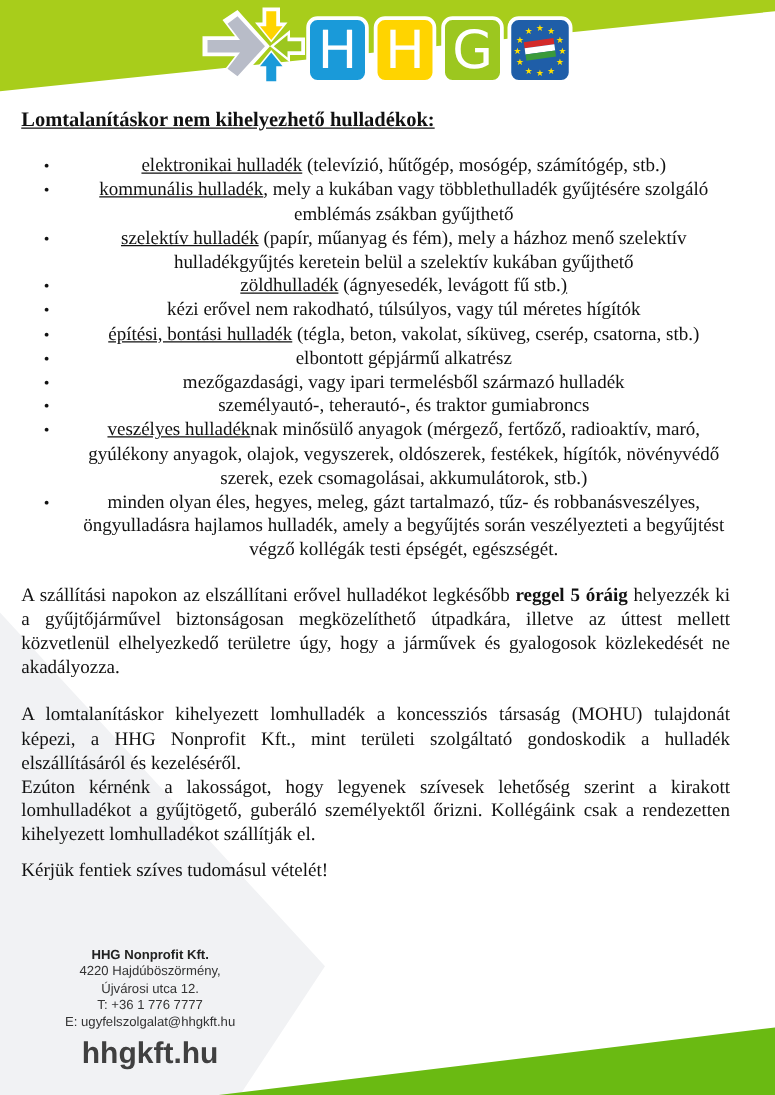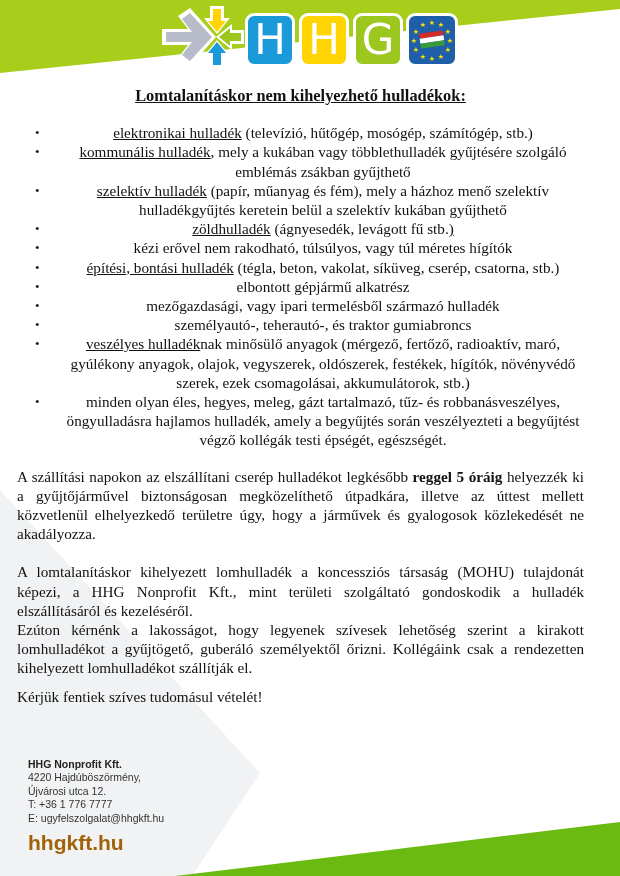--- a/index.html
+++ b/index.html
@@ -17,37 +17,37 @@
     font-family: "DejaVu Sans", sans-serif; font-size: 42px; color: #fff; font-weight: normal;
     line-height: 1;
   }
   .logo .box.h1 { left: 85px; background: #1a9ad9; }
   .logo .box.h2 { left: 139px; background: #ffd400; }
   .logo .box.g  { left: 193px; background: #9cc71f; }
   .logo .box.eu { left: 246px; width: 52px; background: #1f5ea8; padding: 0; }
   .logo .box.eu svg { width: 44px; height: 46px; }
 
   .content { position: absolute; left: 17px; top: 86px; width: 567px; z-index: 3; font-size: 15.2px; line-height: 19.2px; }
-  .title { font-weight: bold; text-decoration: underline; font-size: 16.4px; margin-bottom: 18px; text-align: center; }
+  .title { font-weight: bold; text-decoration: underline; font-size: 16.4px; margin-bottom: 18px; }
   ul.items { list-style: none; margin-left: 0; }
   ul.items li { position: relative; padding-left: 45px; text-align: center; }
   ul.items li::before {
     content: "•"; position: absolute; left: 18px; top: 0; font-size: 13px;
   }
   .u { text-decoration: underline; }
 
   .para { text-align: justify; }
   .p1 { margin-top: 17px; }
   .p2 { margin-top: 19px; }
   .p4 { margin-top: 9px; }
   b.strong { font-weight: bold; }
 
-  .footer { position: absolute; left: 28px; top: 758px; z-index: 3; font-family: "Liberation Sans", sans-serif; font-size: 10.5px; line-height: 13.4px; color: #333; }
+  .footer { position: absolute; left: 52px; top: 758px; z-index: 3; font-family: "Liberation Sans", sans-serif; font-size: 10.5px; line-height: 13.4px; color: #333; text-align: center; }
   .footer .company { font-weight: bold; color: #222; }
-  .footer .site { font-size: 21px; font-weight: bold; color: #a16207; margin-top: 6px; line-height: 24px; }
+  .footer .site { font-size: 24px; font-weight: bold; color: #404040; margin-top: 6px; line-height: 24px; }
 </style>
 </head>
 <body>
 
 <svg class="bg-shapes" viewBox="0 0 620 876" xmlns="http://www.w3.org/2000/svg">
   <polygon points="0,0 620,0 620,9 0,73" fill="#a8cd1b"></polygon>
   <polygon points="0,490 260,773 192,876 0,876" fill="#f1f2f4"></polygon>
   <polygon points="175,876 620,822 620,876" fill="#6aba12"></polygon>
 </svg>
 
@@ -105,21 +105,21 @@
     <li><span class="u">zöldhulladék</span><span> (ágnyesedék, levágott fű stb.</span><span class="u">)</span></li>
     <li><span>kézi erővel nem rakodható, túlsúlyos, vagy túl méretes hígítók</span></li>
     <li><span class="u">építési, bontási hulladék</span><span> (tégla, beton, vakolat, síküveg, cserép, csatorna, stb.)</span></li>
     <li><span>elbontott gépjármű alkatrész</span></li>
     <li><span>mezőgazdasági, vagy ipari termelésből származó hulladék</span></li>
     <li><span>személyautó-, teherautó-, és traktor gumiabroncs</span></li>
     <li><span class="u">veszélyes hulladék</span><span>nak minősülő anyagok (mérgező, fertőző, radioaktív, maró, gyúlékony anyagok, olajok, vegyszerek, oldószerek, festékek, hígítók, növényvédő szerek, ezek csomagolásai, akkumulátorok, stb.)</span></li>
     <li><span>minden olyan éles, hegyes, meleg, gázt tartalmazó, tűz- és robbanásveszélyes, öngyulladásra hajlamos hulladék, amely a begyűjtés során veszélyezteti a begyűjtést végző kollégák testi épségét, egészségét.</span></li>
   </ul>
 
-  <p class="para p1"><span>A szállítási napokon az elszállítani cserép hulladékot legkésőbb </span><b class="strong">reggel 5 óráig</b><span> helyezzék ki  a gyűjtőjárművel biztonságosan megközelíthető útpadkára, illetve az úttest mellett közvetlenül elhelyezkedő területre úgy, hogy a járművek és gyalogosok közlekedését ne akadályozza.</span></p>
+  <p class="para p1"><span>A szállítási napokon az elszállítani erővel hulladékot legkésőbb </span><b class="strong">reggel 5 óráig</b><span> helyezzék ki  a gyűjtőjárművel biztonságosan megközelíthető útpadkára, illetve az úttest mellett közvetlenül elhelyezkedő területre úgy, hogy a járművek és gyalogosok közlekedését ne akadályozza.</span></p>
 
   <p class="para p2">A lomtalanításkor kihelyezett lomhulladék a koncessziós társaság (MOHU) tulajdonát képezi, a HHG Nonprofit Kft., mint területi szolgáltató gondoskodik a hulladék elszállításáról  és kezeléséről.</p>
   <p class="para p3">Ezúton kérnénk a lakosságot, hogy legyenek szívesek lehetőség szerint a kirakott lomhulladékot a gyűjtögető, guberáló személyektől őrizni. Kollégáink csak a rendezetten kihelyezett lomhulladékot szállítják el.</p>
 
   <p class="para p4">Kérjük fentiek szíves tudomásul vételét!</p>
 </div>
 
 <div class="footer">
   <div class="company">HHG Nonprofit Kft.</div>
   <div>4220 Hajdúböszörmény,</div>

